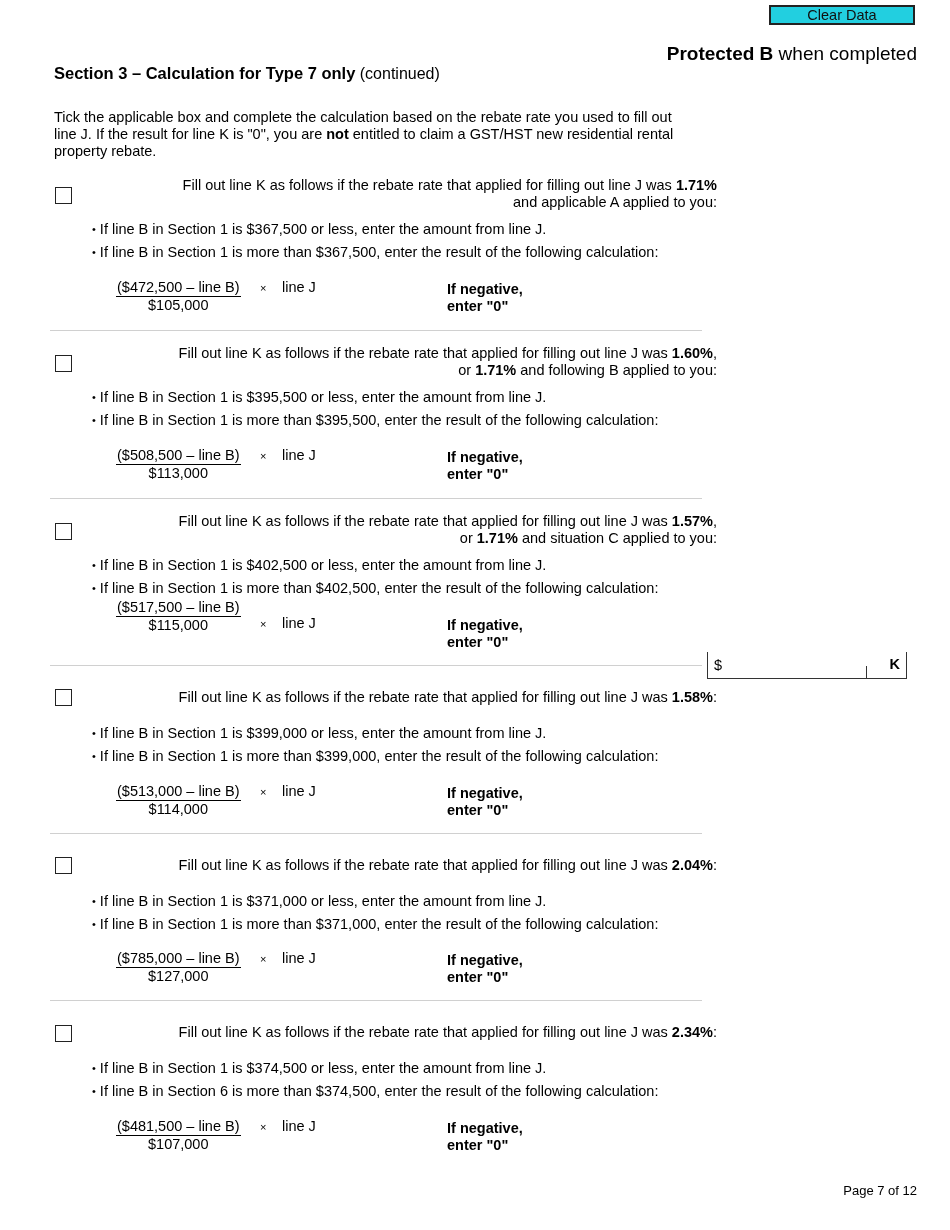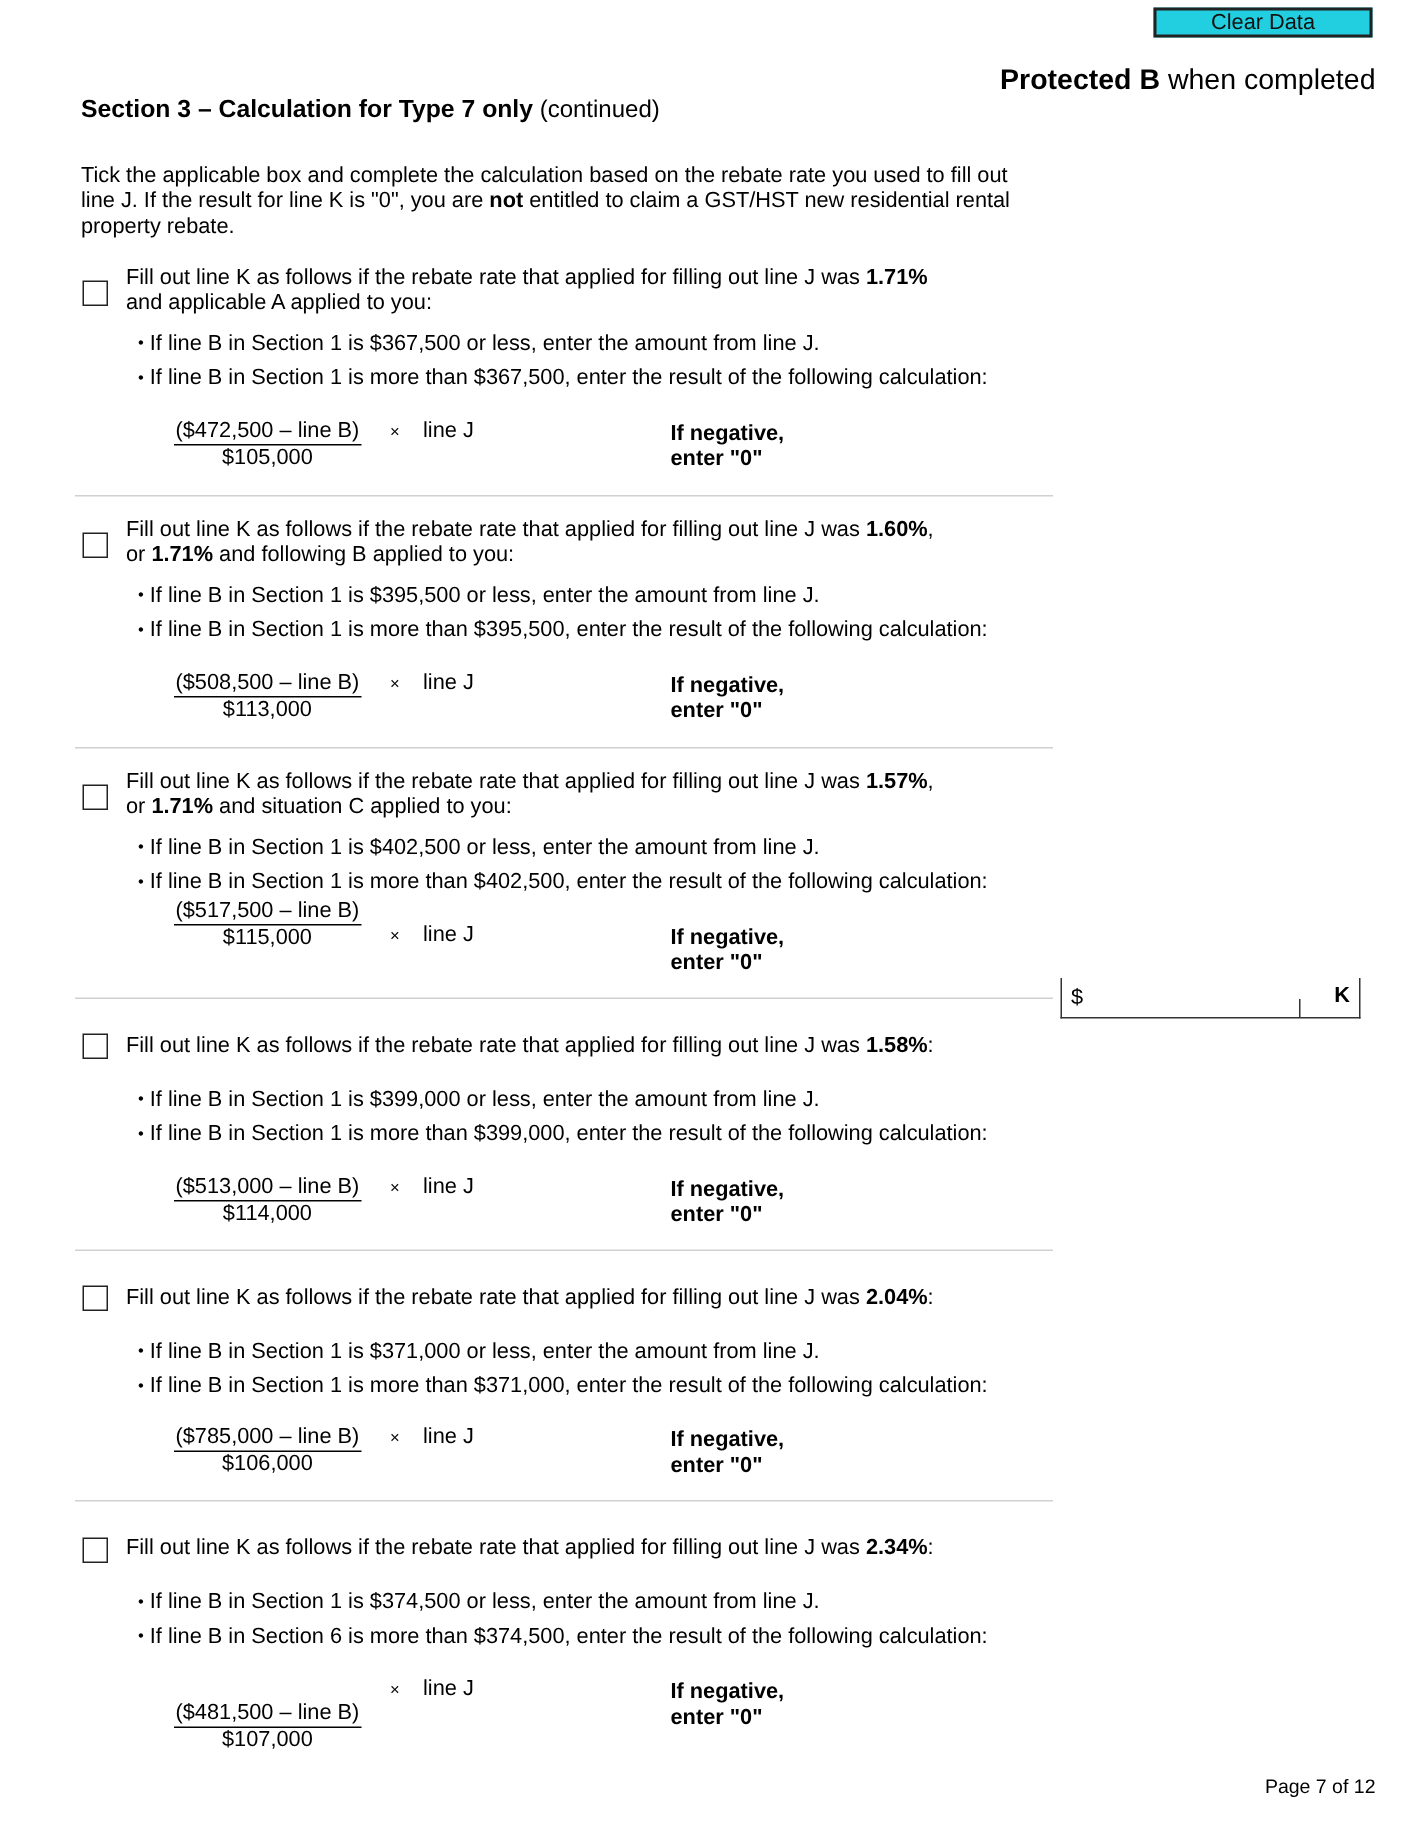--- a/index.html
+++ b/index.html
@@ -22,21 +22,21 @@
   }
   .section-title .cont { font-weight: normal; font-size: 16px; }
   .intro {
     position: absolute; left: 54px; top: 109px; width: 640px; line-height: 17px;
   }
   .block { position: absolute; left: 50px; width: 652px; }
   .block .cb {
     position: absolute; left: 5px; width: 17px; height: 17px;
     border: 1.6px solid #222; box-sizing: border-box; background: #fff; cursor: pointer;
   }
-  .block .lead { position: absolute; left: 34px; width: 620px; line-height: 17px; }
+  .block .lead { position: absolute; left: 47px; width: 620px; line-height: 17px; text-align: right; }
   .block ul { position: absolute; left: 42px; margin: 0; padding: 0; list-style: none; }
   .block ul li { line-height: 17px; height: 23px; white-space: nowrap; }
   .block ul li::before { content: "•"; font-size: 11px; margin-right: 4px; position: relative; top: -1px; }
   .frac { position: absolute; left: 66px; text-align: center; }
   .frac .num { border-bottom: 1.3px solid #000; padding: 0 1px; line-height: 17px; }
   .frac .den { line-height: 17px; }
   .times { position: absolute; left: 210px; font-size: 11px; }
   .linej { position: absolute; left: 232px; }
   .neg { position: absolute; left: 397px; font-weight: bold; line-height: 17px; }
   .divider { position: absolute; left: 50px; width: 652px; height: 0; border-top: 1.3px solid #d0d0d0; }
@@ -141,36 +141,36 @@
 
 <div class="block" style="top:848px;">
   <div class="cb" style="top:9px;"></div>
   <div class="lead" style="top:9px;"><span>Fill out line K as follows if the rebate rate that applied for filling out line J was </span><b>2.04%</b><span>:</span></div>
   <ul style="top:45px;">
     <li>If line B in Section 1 is $371,000 or less, enter the amount from line J.</li>
     <li>If line B in Section 1 is more than $371,000, enter the result of the following calculation:</li>
   </ul>
   <div class="frac" style="top:102px;">
       <div class="num">($785,000 – line B)</div>
-      <div class="den">$106,000</div>
+      <div class="den">$127,000</div>
     </div>
   <div class="times" style="top:105px;">×</div>
   <div class="linej" style="top:102px;">line J</div>
   <div class="neg" style="top:104px;"><span>If negative,</span><br><span>enter "0"</span></div>
 </div>
 <div class="divider" style="top:1000px;"></div>
 
 <div class="block" style="top:1016px;">
   <div class="cb" style="top:9px;"></div>
   <div class="lead" style="top:8px;"><span>Fill out line K as follows if the rebate rate that applied for filling out line J was </span><b>2.34%</b><span>:</span></div>
   <ul style="top:44px;">
     <li>If line B in Section 1 is $374,500 or less, enter the amount from line J.</li>
     <li>If line B in Section 6 is more than $374,500, enter the result of the following calculation:</li>
   </ul>
-  <div class="frac" style="top:118px;text-align:center;">
+  <div class="frac" style="top:102px;text-align:center;">
       <div class="num">($481,500 – line B)</div>
       <div class="den">$107,000</div>
     </div>
   <div class="times" style="top:105px;">×</div>
   <div class="linej" style="top:102px;">line J</div>
   <div class="neg" style="top:104px;"><span>If negative,</span><br><span>enter "0"</span></div>
 </div>
 
 <div class="page-num">Page 7 of 12</div>
 

